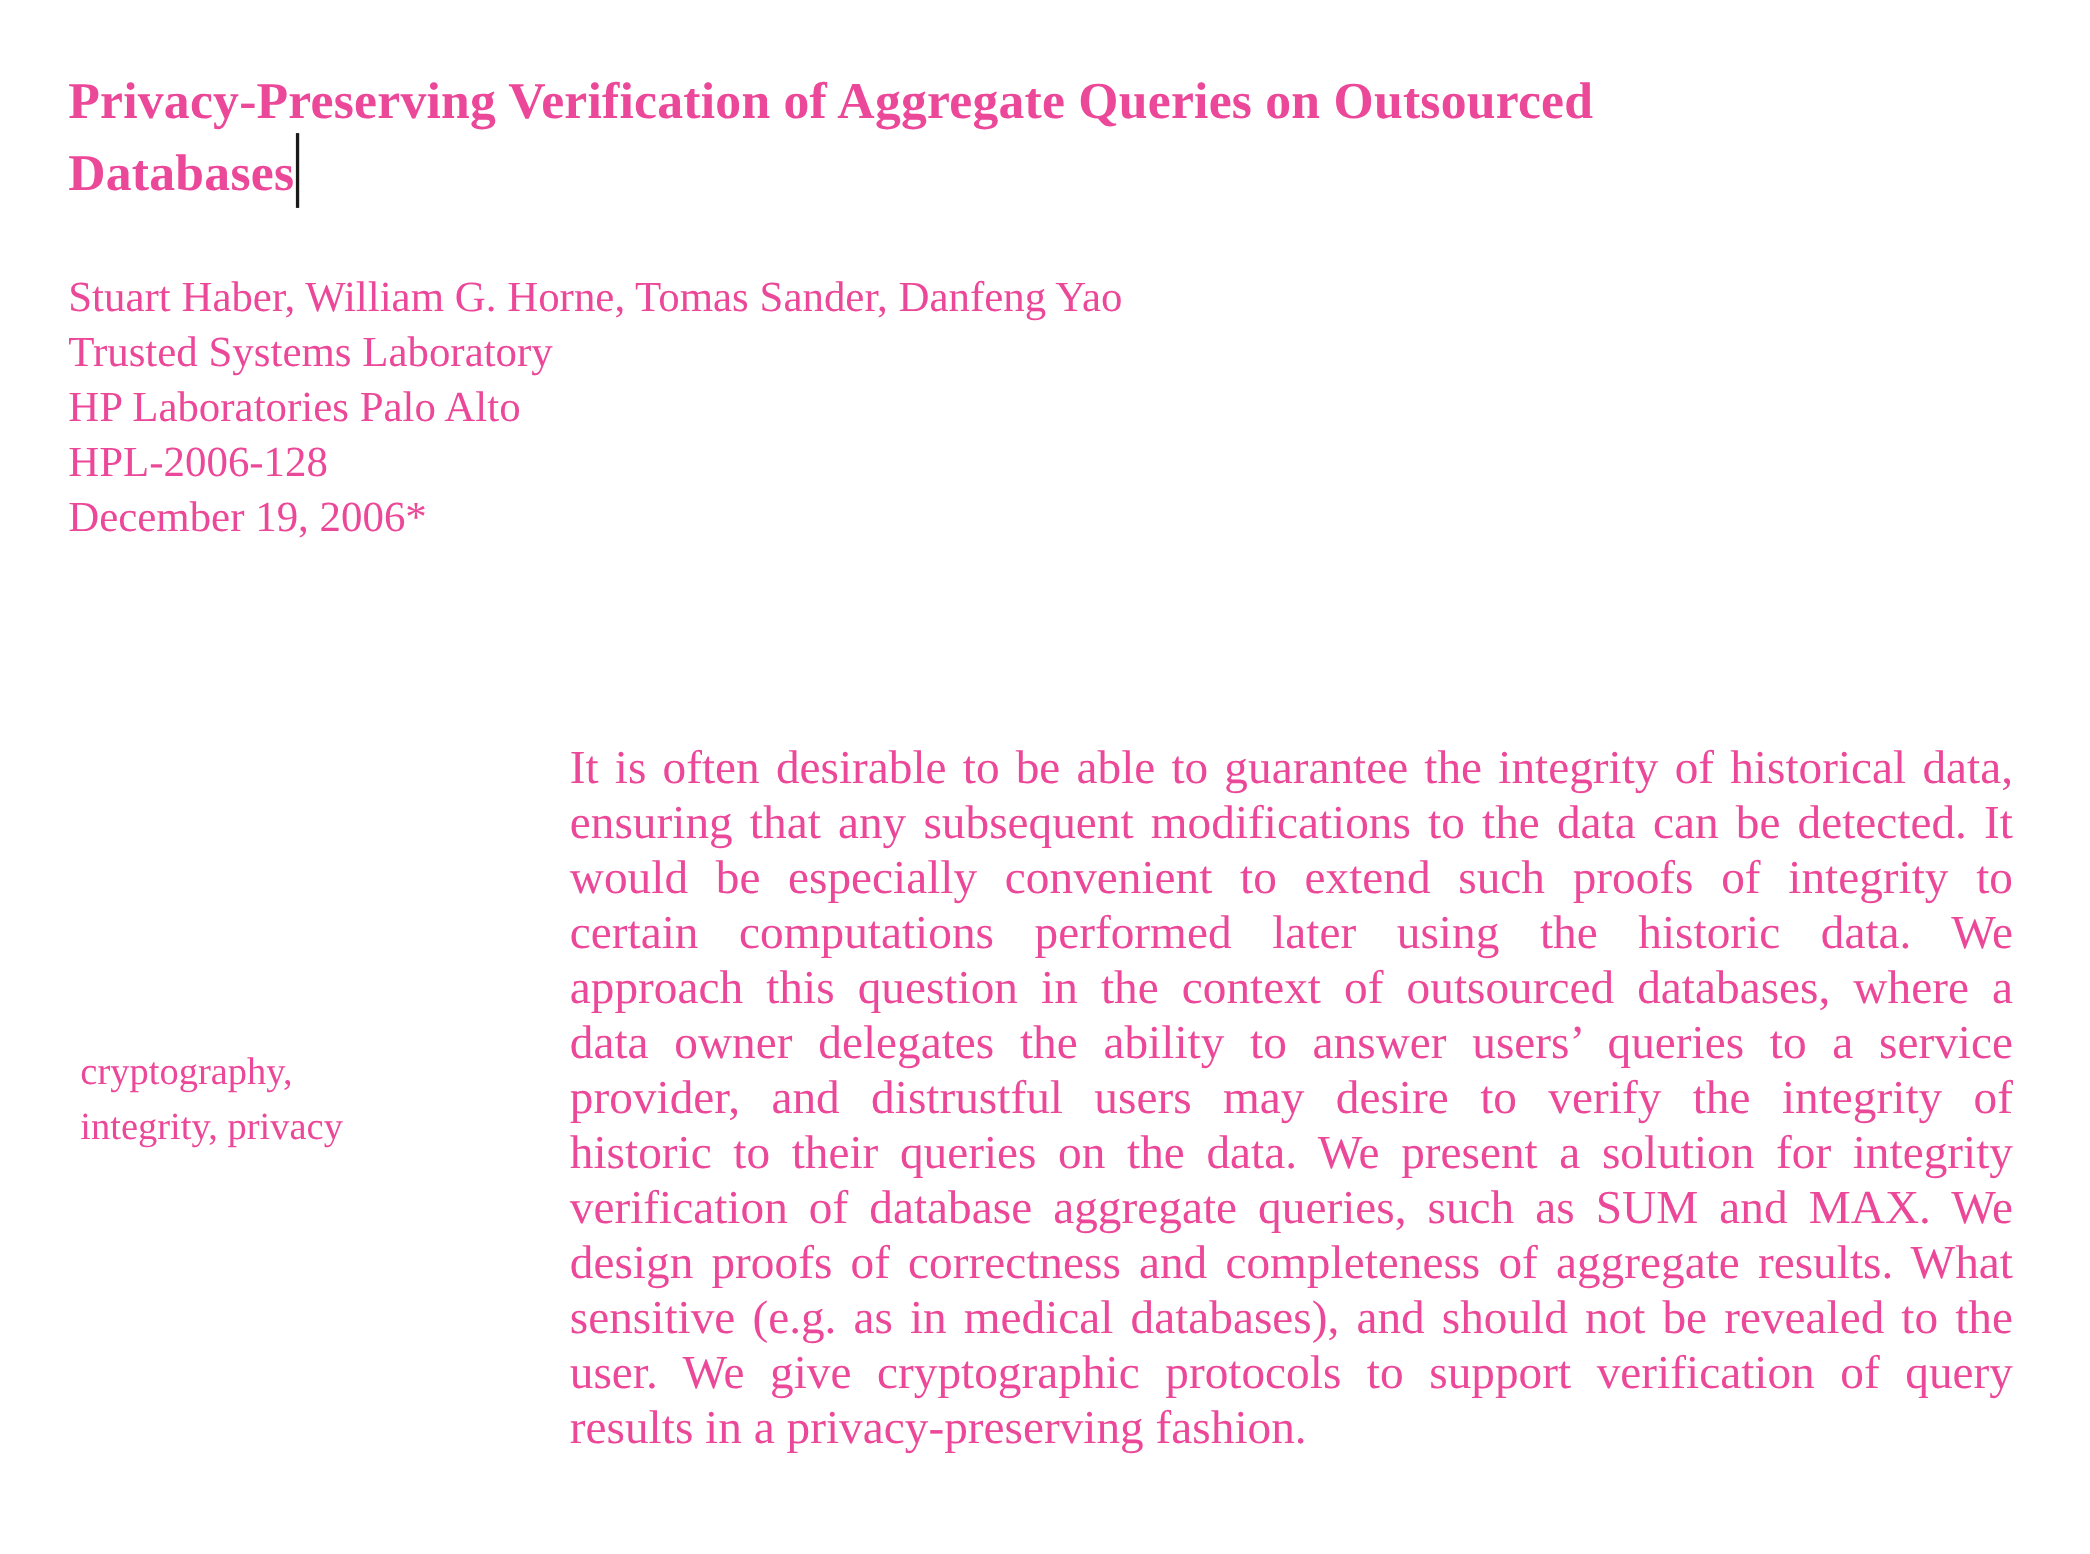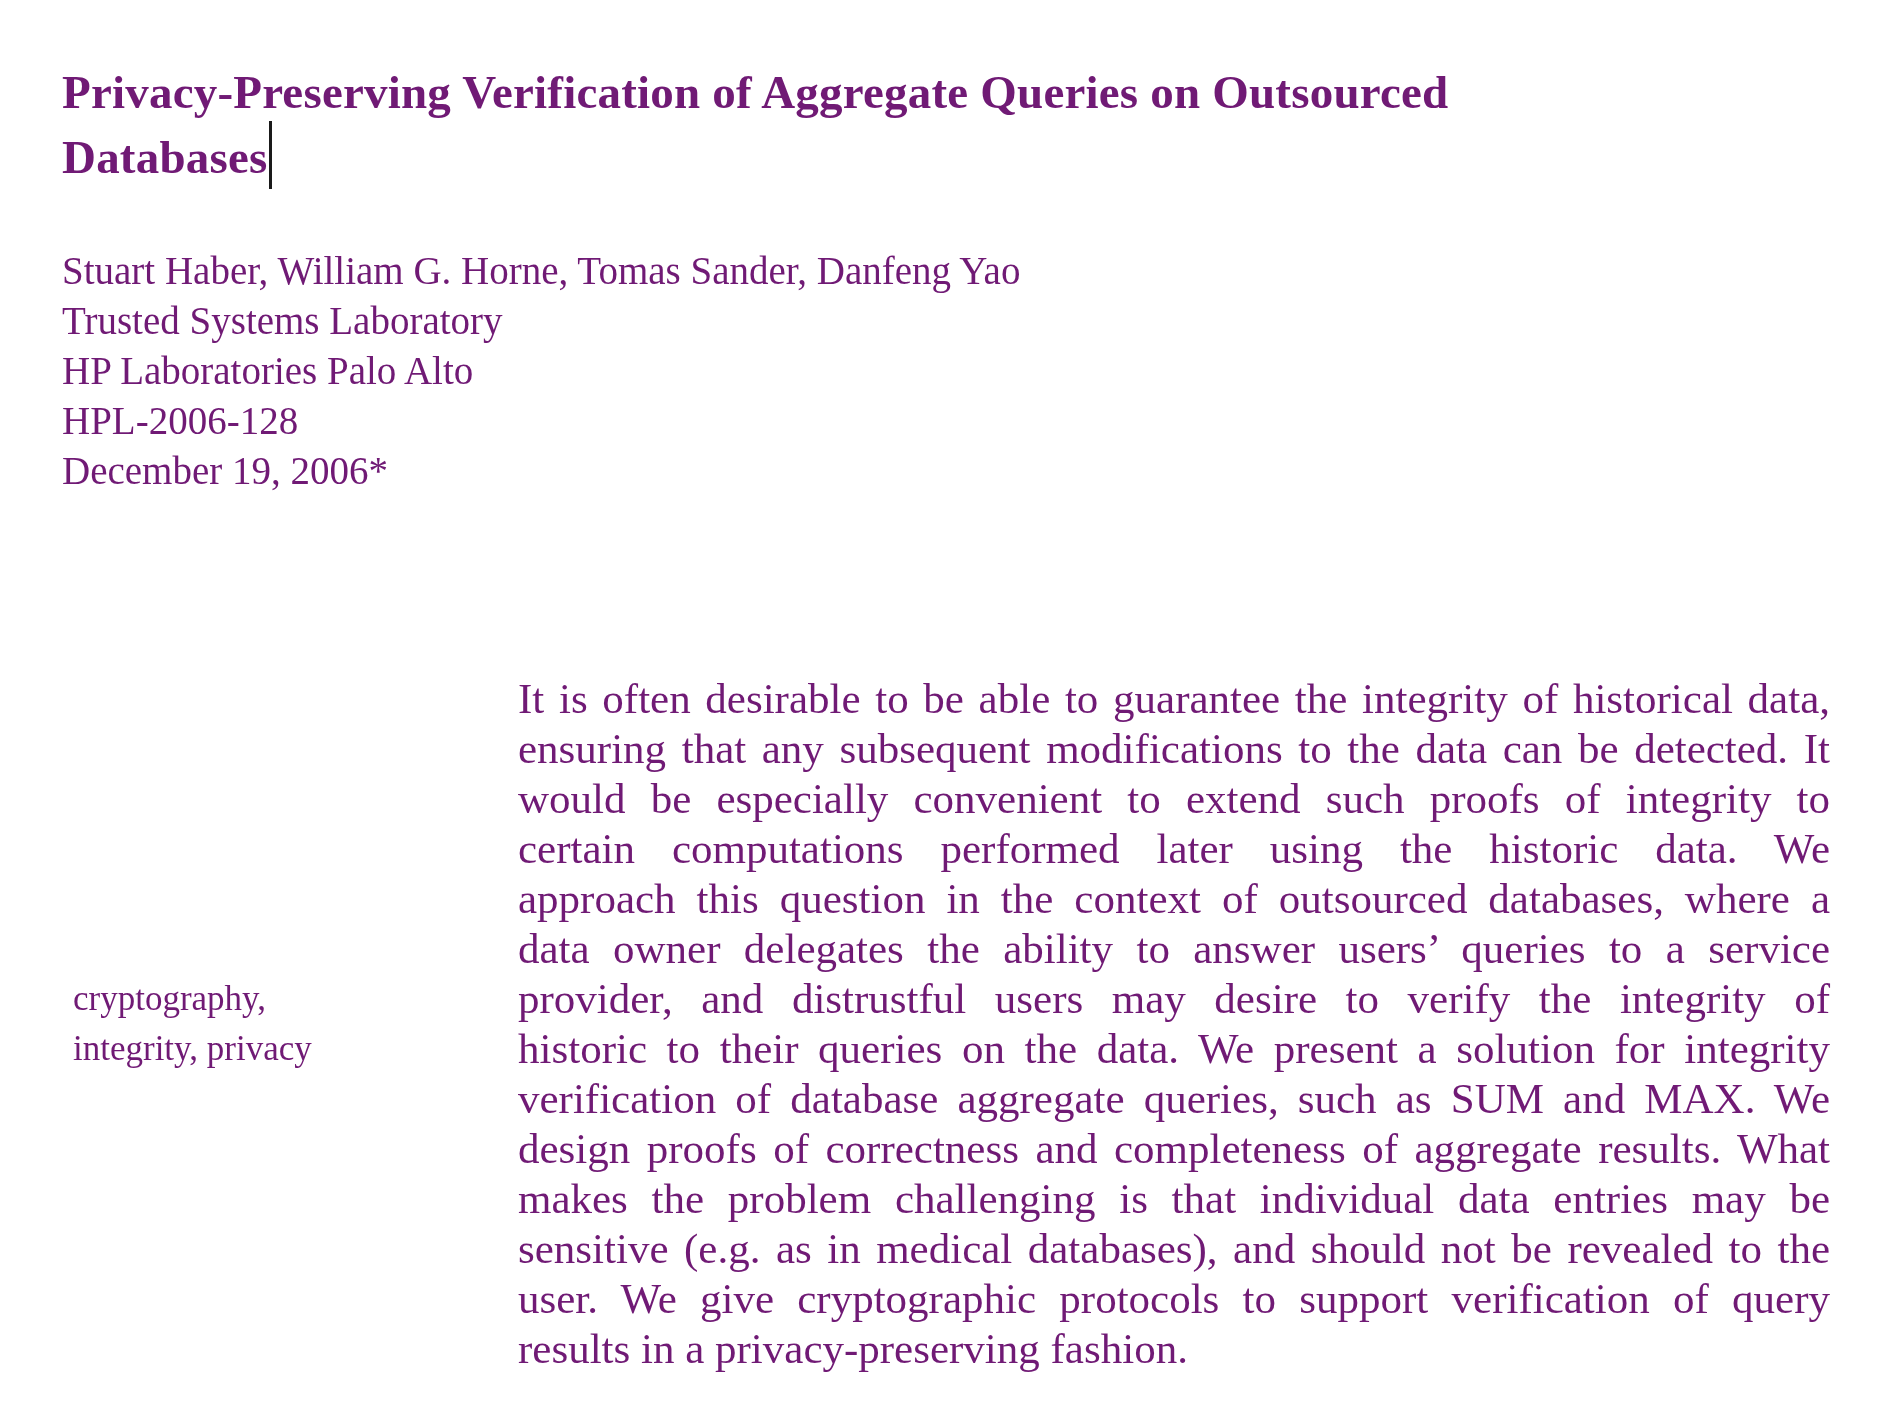--- a/index.html
+++ b/index.html
@@ -69,21 +69,21 @@
     white-space: normal;
   }
   .jline.last {
     text-align: justify;
     text-align-last: left;
   }
 </style>
 </head>
 <body>
 
-<div class="page" style="color: #701a75; background: rgb(255, 255, 255);">
+<div class="page" style="color: #ec4899; background: rgb(255, 255, 255);">
 
   <div class="title-block">
     <div>Privacy-Preserving Verification of Aggregate Queries on Outsourced</div>
     <div><span>Databases</span><span class="caret" style="background: rgb(26, 26, 26);"></span></div>
   </div>
 
   <div class="authors-block">
     <div>Stuart Haber, William G. Horne, Tomas Sander, Danfeng Yao</div>
     <div>Trusted Systems Laboratory</div>
     <div>HP Laboratories Palo Alto</div>
@@ -102,21 +102,20 @@
       <div class="jline">It is often desirable to be able to guarantee the integrity of historical data,</div>
       <div class="jline">ensuring that any subsequent modifications to the data can be detected. It</div>
       <div class="jline">would be especially convenient to extend such proofs of integrity to</div>
       <div class="jline">certain computations performed later using the historic data. We</div>
       <div class="jline">approach this question in the context of outsourced databases, where a</div>
       <div class="jline">data owner delegates the ability to answer users’ queries to a service</div>
       <div class="jline">provider, and distrustful users may desire to verify the integrity of</div>
       <div class="jline">historic to their queries on the data. We present a solution for integrity</div>
       <div class="jline">verification of database aggregate queries, such as SUM and MAX. We</div>
       <div class="jline">design proofs of correctness and completeness of aggregate results. What</div>
-      <div class="jline">makes the problem challenging is that individual data entries may be</div>
       <div class="jline">sensitive (e.g. as in medical databases), and should not be revealed to the</div>
       <div class="jline">user. We give cryptographic protocols to support verification of query</div>
       <div class="jline last">results in a privacy-preserving fashion.</div>
     </div>
 
   </div>
 
 </div>
 
 </body></html>

